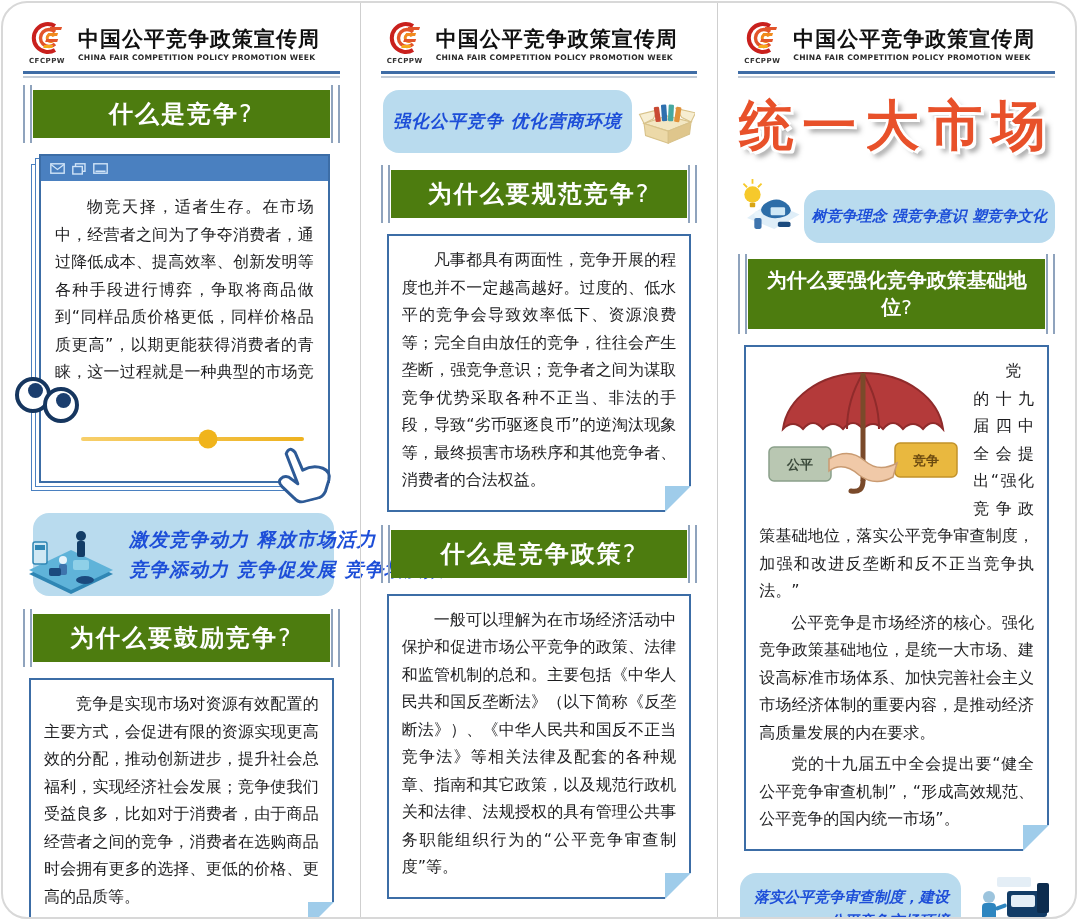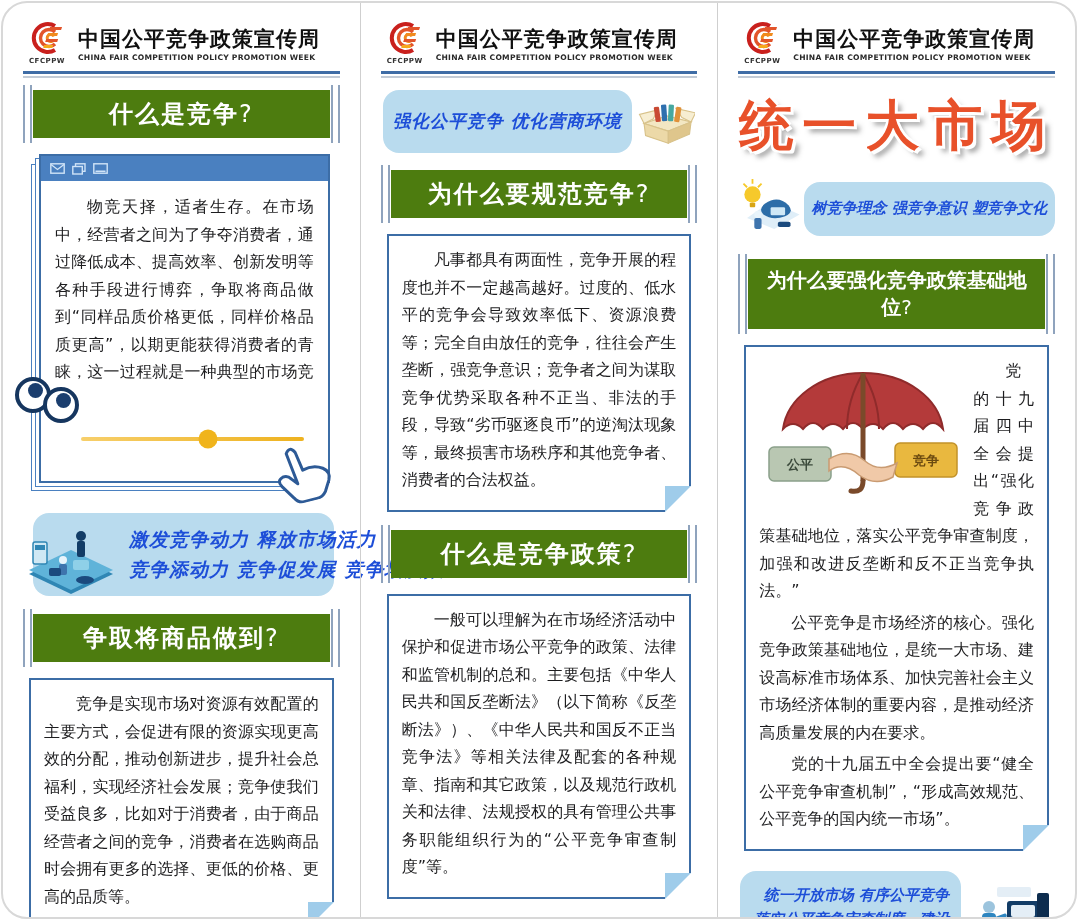--- a/index.html
+++ b/index.html
@@ -66,21 +66,21 @@
   .slogan1 .pill-line{font-size:19px;}
   .slogan1 .illus{position:absolute;left:-8px;bottom:-4px;}
 
   .slogan-row{display:flex;align-items:flex-start;gap:6px;margin:2px 2px 16px;}
   .slogan2{flex:1;padding:18px 10px;text-align:center;}
   .slogan2 .pill-line{font-size:17.5px;}
 
   .headline{color:#e8512a;font-weight:bold;font-size:54px;letter-spacing:9px;text-align:center;
     margin:2px 0 12px;white-space:nowrap;
     text-shadow:2px 2px 0 #fff,-2px -2px 0 #fff,2px -2px 0 #fff,-2px 2px 0 #fff,3px 3px 0 #fff,6px 6px 5px rgba(70,70,70,.5);}
-  .idea-row{display:flex;align-items:center;margin:0 0 16px;}
+  .idea-row{display:flex;align-items:flex-end;margin:0 0 16px;}
   .slogan3{flex:1;padding:15px 8px;text-align:center;}
   .slogan3 .pill-line{font-size:15px;letter-spacing:0;}
 
   .footer-row{display:flex;align-items:center;gap:6px;margin:20px 2px 0;}
   .slogan4{flex:1;padding:12px 12px;text-align:right;}
   .slogan4 .pill-line{font-size:15px;letter-spacing:0;white-space:normal;line-height:1.6;}
 
   .umbrella-wrap{float:left;width:208px;height:148px;margin:2px 6px 2px 0;}
   .clearfix::after{content:"";display:block;clear:both;}
 </style>
@@ -155,21 +155,21 @@
         <circle cx="38" cy="44" r="4" fill="#e8f4fb"></circle>
         <rect x="34" y="48" width="8" height="11" rx="2" fill="#3e74ad"></rect>
         <rect x="48" y="44" width="16" height="10" rx="2" fill="#8fd0e8"></rect>
         <rect x="24" y="52" width="12" height="8" rx="2" fill="#1b4a7e"></rect>
         <ellipse cx="60" cy="64" rx="9" ry="4" fill="#1b4a7e"></ellipse>
       </svg>
       <div class="pill-line">激发竞争动力 释放市场活力</div>
       <div class="pill-line">竞争添动力 竞争促发展 竞争增质效</div>
     </div>
 
-    <div class="banner"><span>争取将商品做到</span><span class="q">?</span></div>
+    <div class="banner"><span>为什么要鼓励竞争</span><span class="q">?</span></div>
 
     <div class="content-box fold">
       <p class="body-text">竞争是实现市场对资源有效配置的主要方式，会促进有限的资源实现更高效的分配，推动创新进步，提升社会总福利，实现经济社会发展；竞争使我们受益良多，比如对于消费者，由于商品经营者之间的竞争，消费者在选购商品时会拥有更多的选择、更低的价格、更高的品质等。</p>
     </div>
   </div>
 
   <div class="panel">
     <div class="brand">
       <div class="brand-logo">
         <svg width="44" height="36" viewBox="0 0 44 36">
@@ -277,21 +277,20 @@
           <text x="167" y="106" text-anchor="middle" font-size="13" fill="#6b4a10" font-weight="bold">竞争</text>
         </svg>
       </div>
       <p class="body-text">党的十九届四中全会提出“强化竞争政策基础地位，落实公平竞争审查制度，加强和改进反垄断和反不正当竞争执法。”</p>
       <p class="body-text">公平竞争是市场经济的核心。强化竞争政策基础地位，是统一大市场、建设高标准市场体系、加快完善社会主义市场经济体制的重要内容，是推动经济高质量发展的内在要求。</p>
       <p class="body-text">党的十九届五中全会提出要“健全公平竞争审查机制”，“形成高效规范、公平竞争的国内统一市场”。</p>
     </div>
 
     <div class="footer-row">
       <div class="pill slogan4">
-        <div class="pill-line">统一开放市场 有序公平竞争</div>
         <div class="pill-line">落实公平竞争审查制度，建设公平竞争市场环境</div>
       </div>
       <svg width="86" height="76" viewBox="0 0 86 76">
         <rect x="30" y="6" width="34" height="10" rx="2" fill="#e4eef6"></rect>
         <rect x="40" y="20" width="40" height="26" rx="3" fill="#123c66"></rect>
         <rect x="44" y="24" width="24" height="12" rx="2" fill="#e4eef6"></rect>
         <rect x="70" y="12" width="12" height="30" rx="2" fill="#0d2c4e"></rect>
         <rect x="56" y="50" width="26" height="8" rx="2" fill="#e4eef6"></rect>
         <rect x="60" y="62" width="20" height="8" rx="2" fill="#123c66"></rect>
         <circle cx="22" cy="26" r="6" fill="#9cc4dd"></circle>

